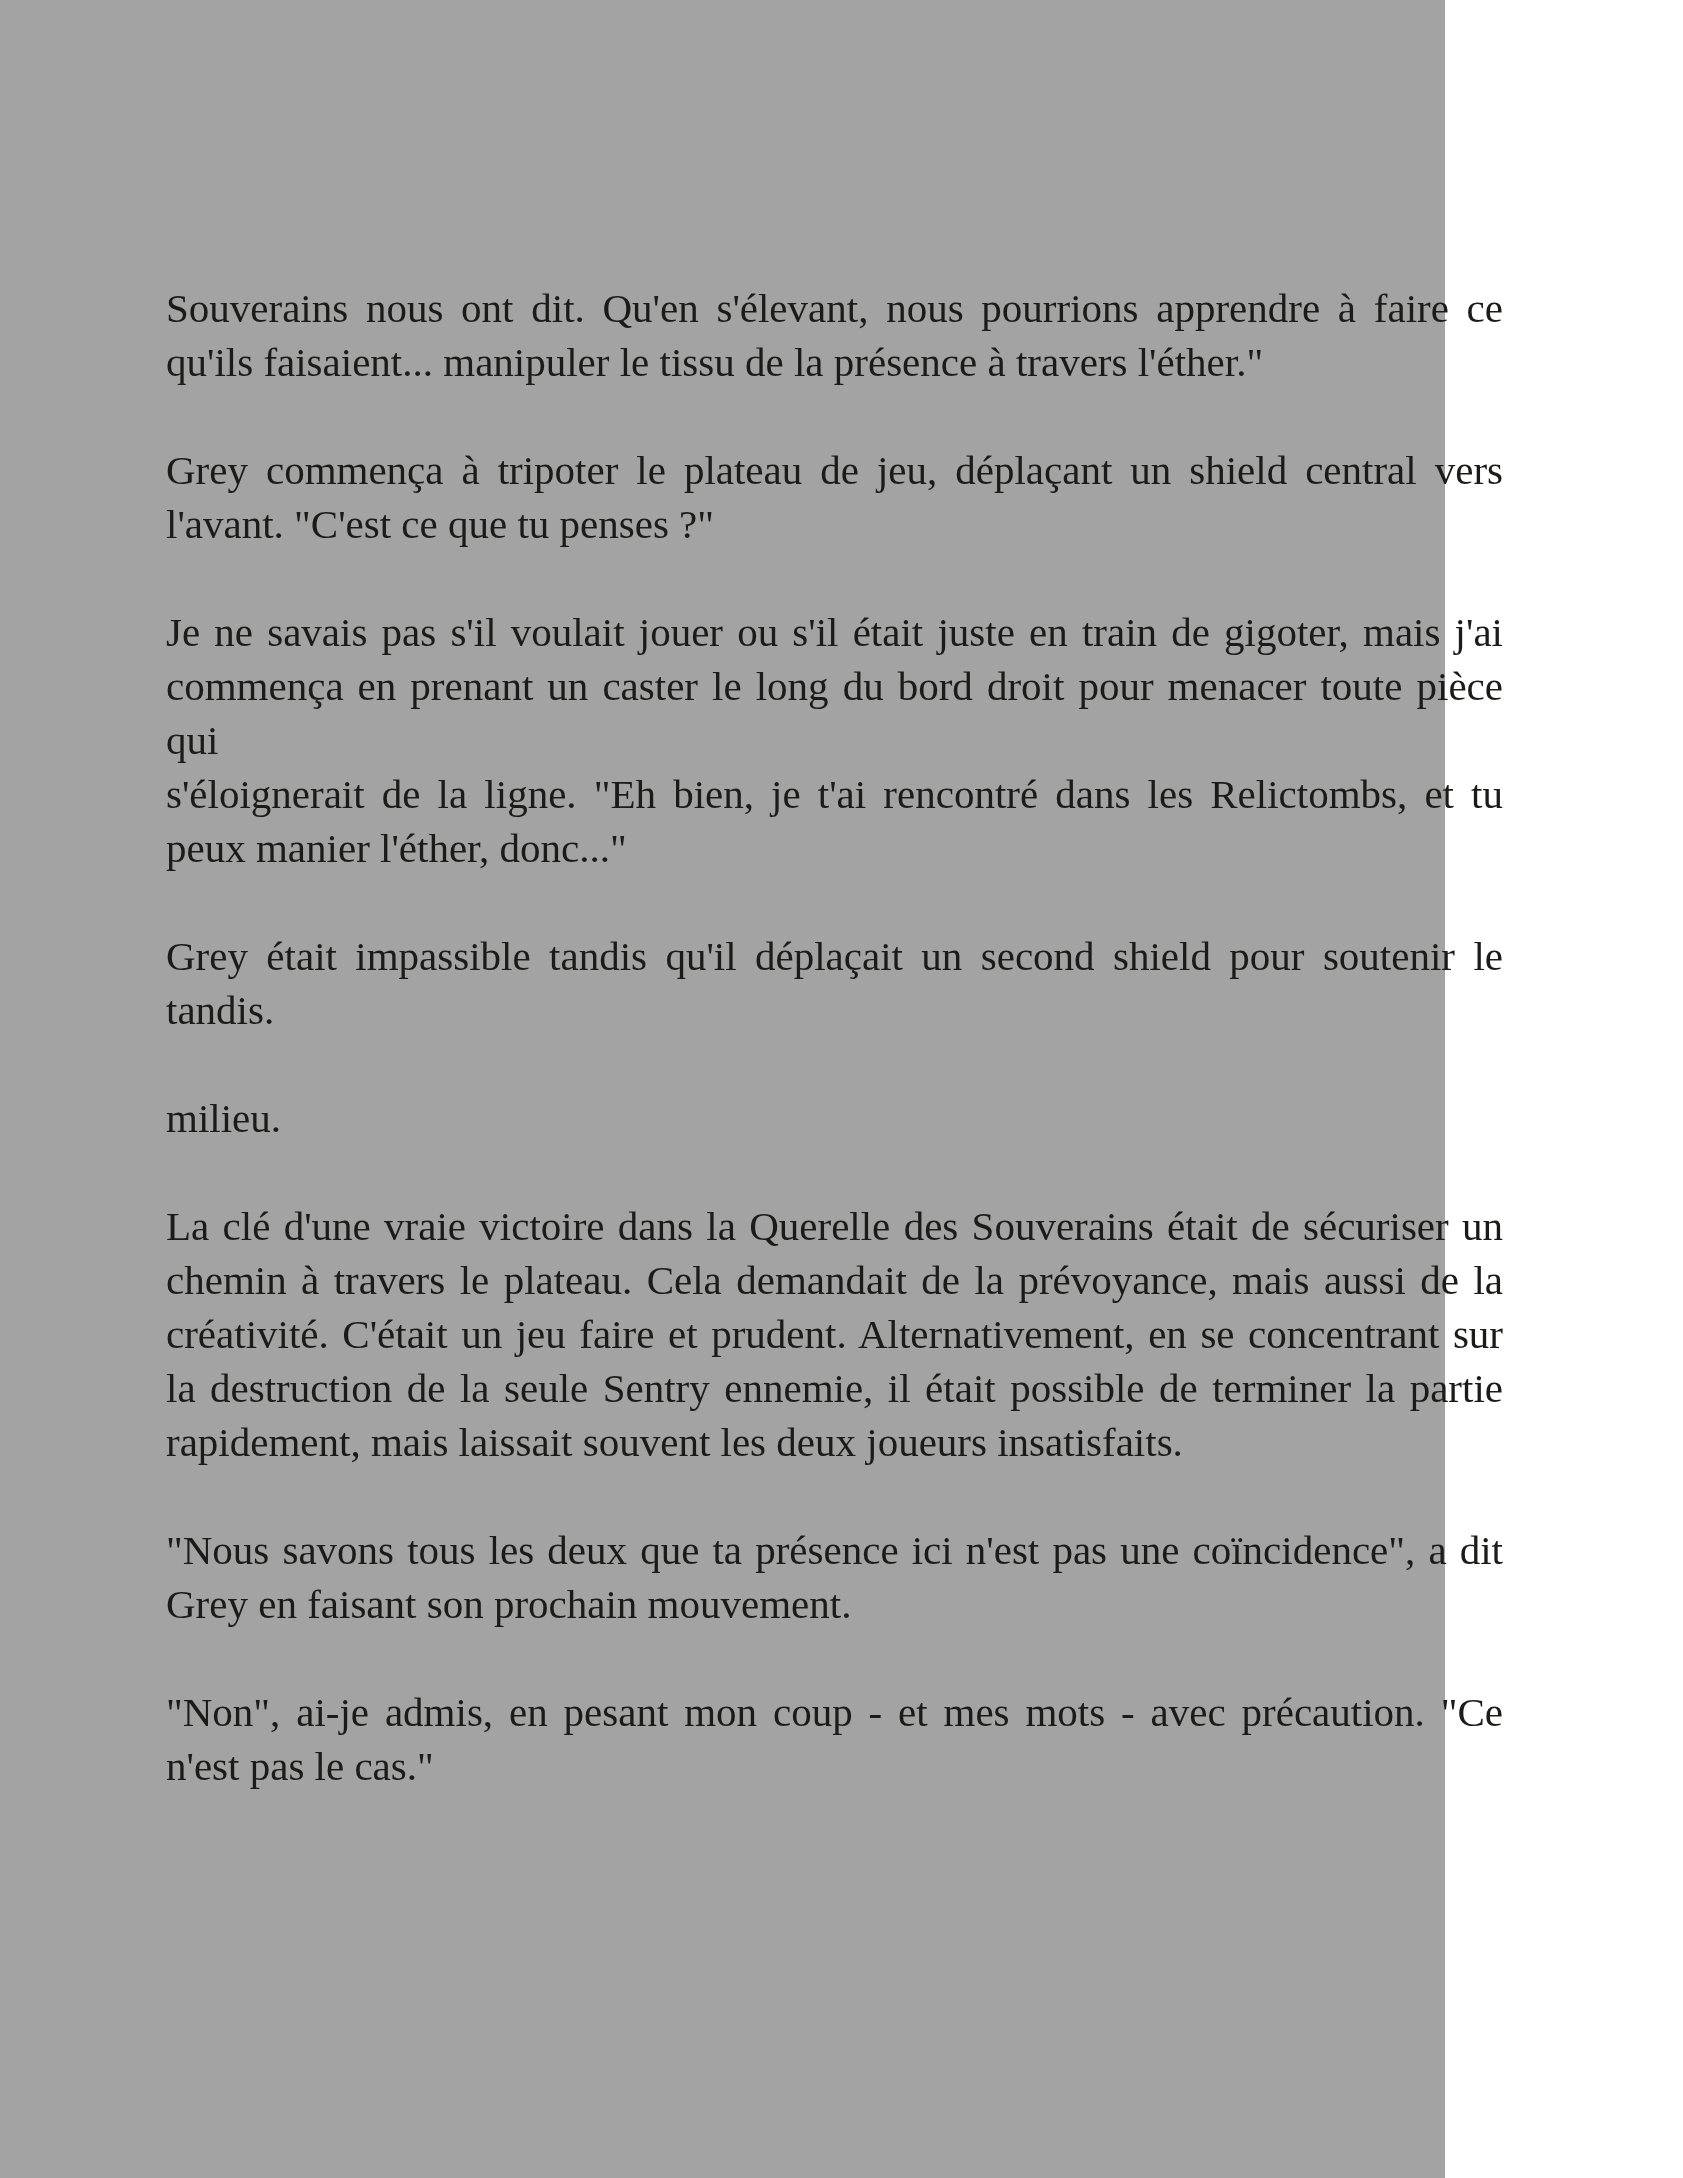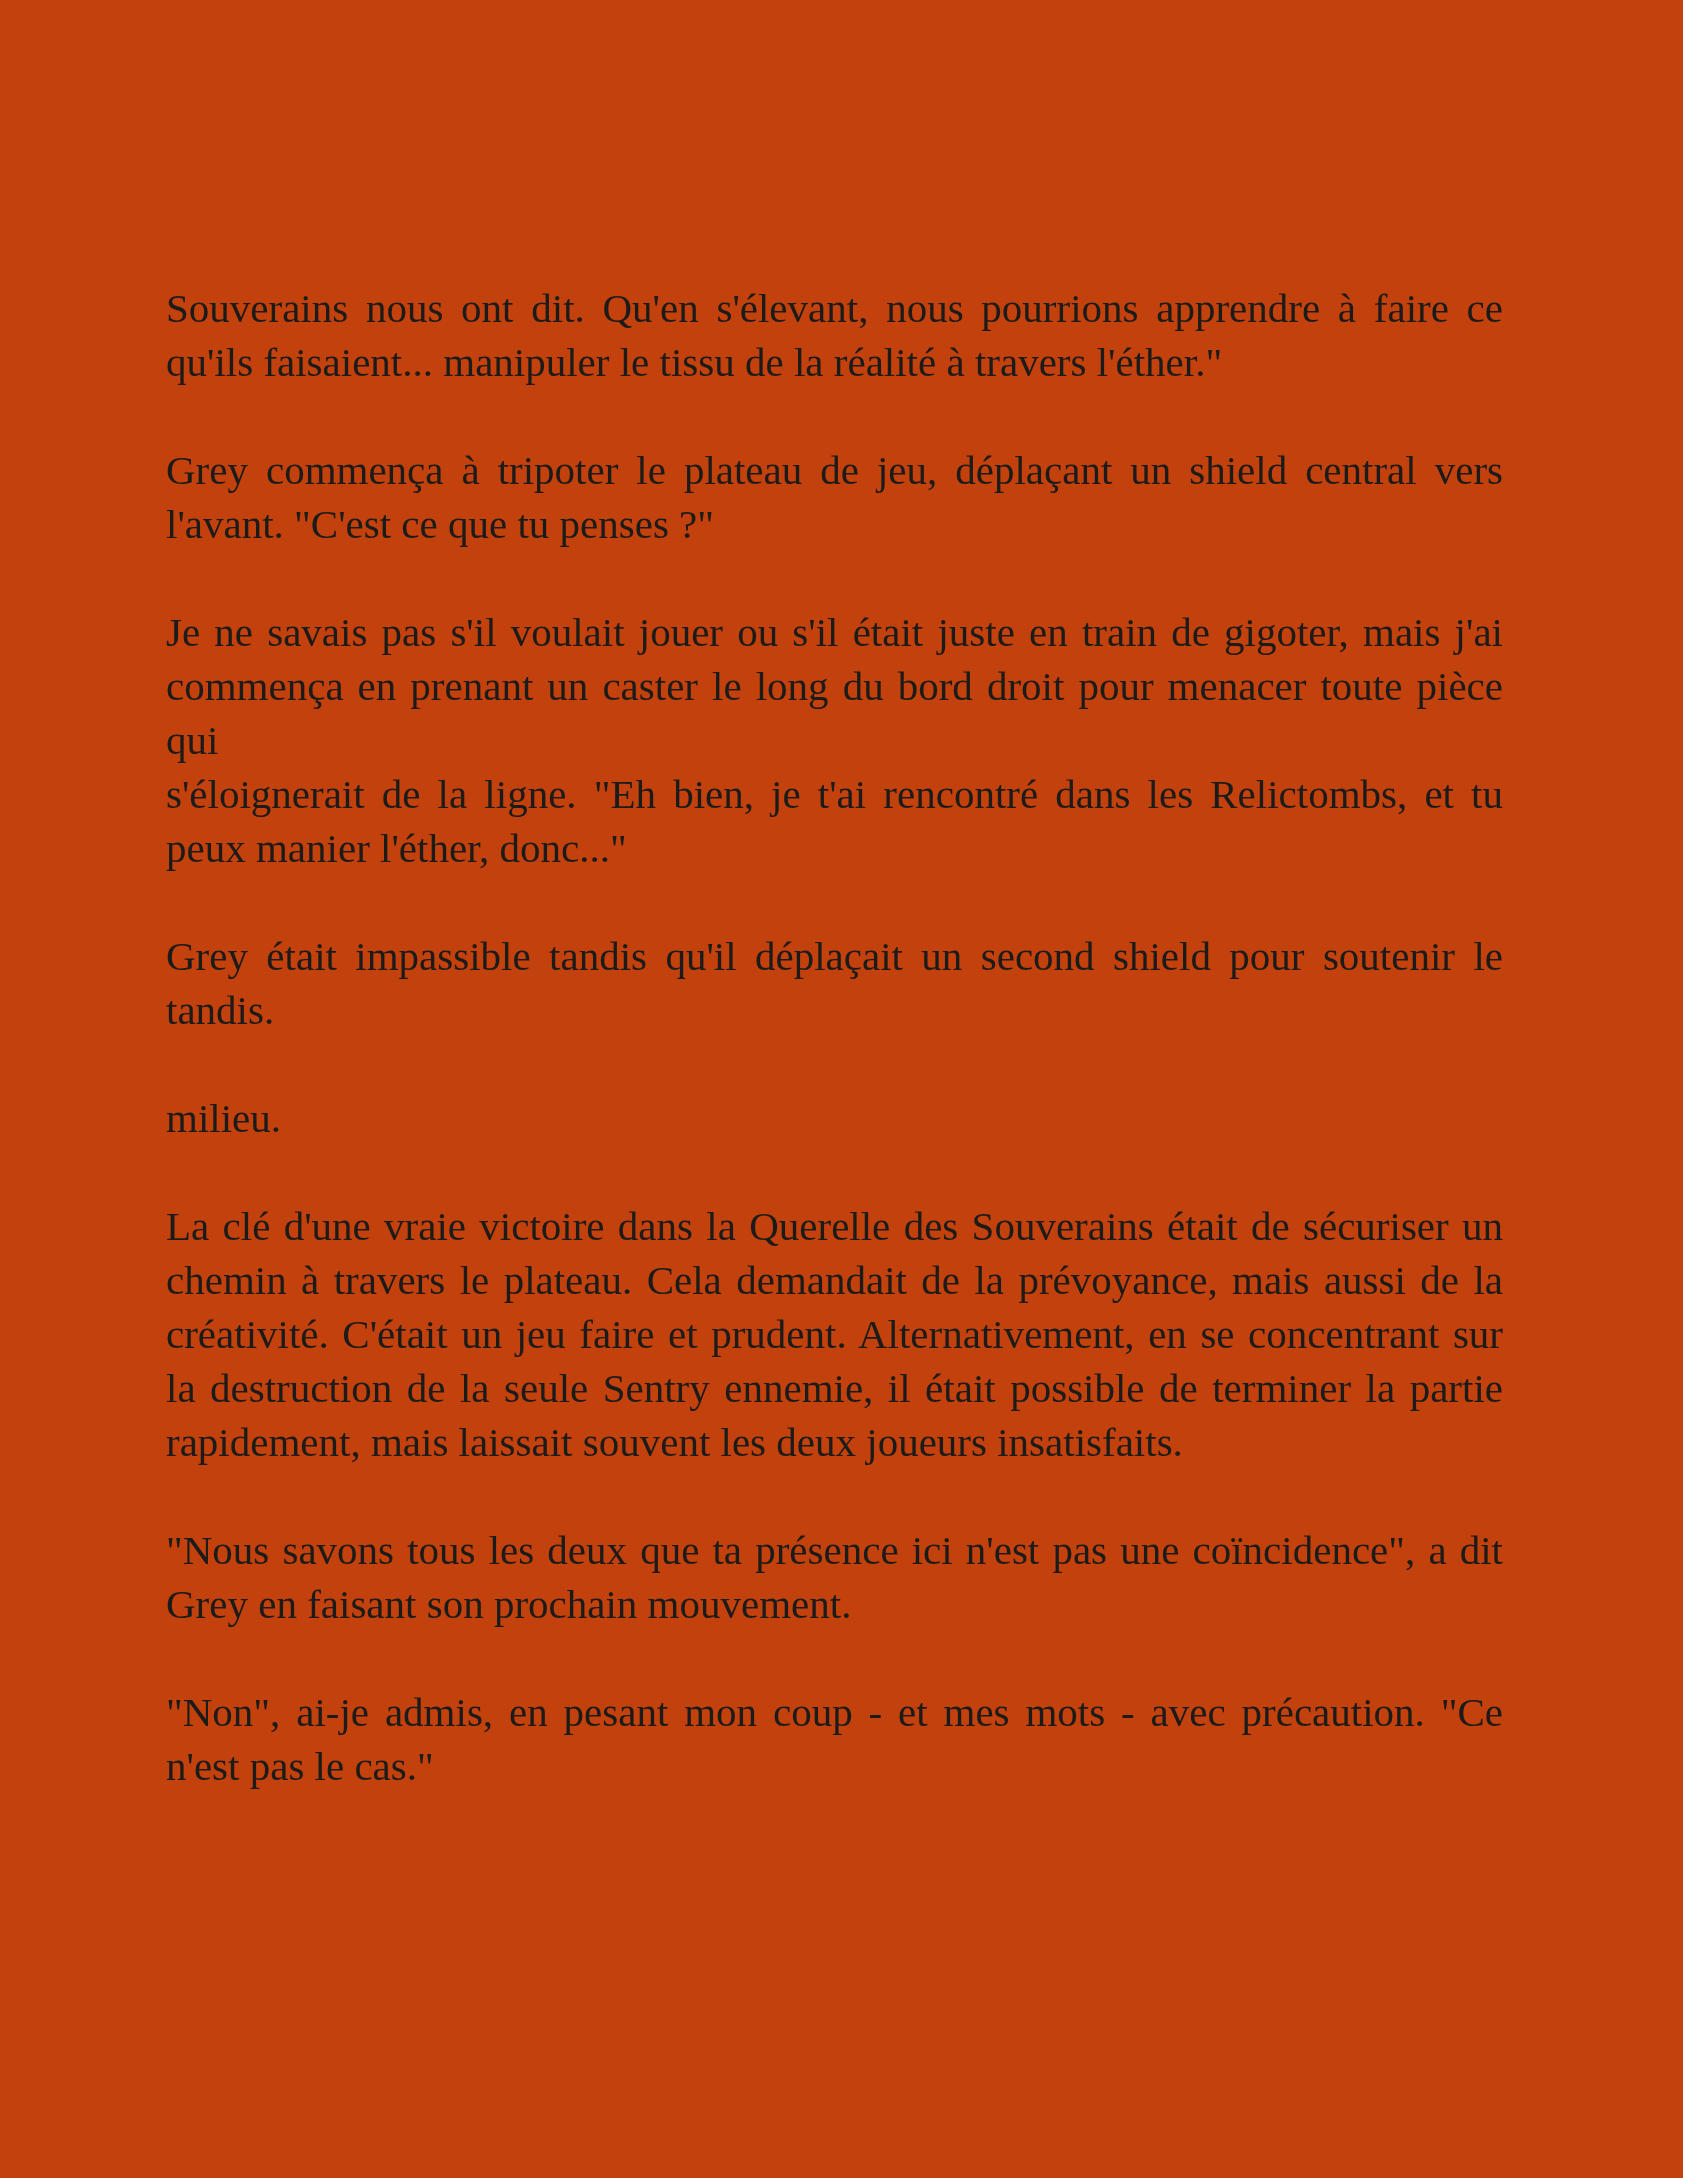--- a/index.html
+++ b/index.html
@@ -7,23 +7,23 @@
     padding: 0;
   }
   body {
     width: 1683px;
     height: 2178px;
     background: #ffffff;
     overflow: hidden;
   }
   .page {
     position: relative;
-    width: 1683px;
+    width: 1445px;
     height: 2178px;
-    background: #c2410c;
+    background: #a3a3a3;
   }
   .text-block {
     position: absolute;
     left: 166px;
     top: 281px;
     width: 1337px;
     font-family: "Liberation Serif", "DejaVu Serif", serif;
     font-size: 41px;
     line-height: 54px;
     color: #1b1b19;
@@ -44,21 +44,21 @@
     text-align-last: left;
   }
 </style>
 </head>
 <body style="background: rgb(255, 255, 255);">
 
 <div class="page">
   <div class="text-block" id="text-block" style="color: rgb(27, 27, 25);">
       <div class="paragraph">
         <div class="line">Souverains nous ont dit. Qu'en s'élevant, nous pourrions apprendre à faire ce</div>
-        <div class="line last">qu'ils faisaient... manipuler le tissu de la réalité à travers l'éther."</div>
+        <div class="line last">qu'ils faisaient... manipuler le tissu de la présence à travers l'éther."</div>
       </div>
       <div class="paragraph">
         <div class="line">Grey commença à tripoter le plateau de jeu, déplaçant un shield central vers</div>
         <div class="line last">l'avant. "C'est ce que tu penses ?"</div>
       </div>
       <div class="paragraph">
         <div class="line">Je ne savais pas s'il voulait jouer ou s'il était juste en train de gigoter, mais j'ai</div>
         <div class="line">commença en prenant un caster le long du bord droit pour menacer toute pièce qui</div>
         <div class="line">s'éloignerait de la ligne. "Eh bien, je t'ai rencontré dans les Relictombs, et tu</div>
         <div class="line last">peux manier l'éther, donc..."</div>

